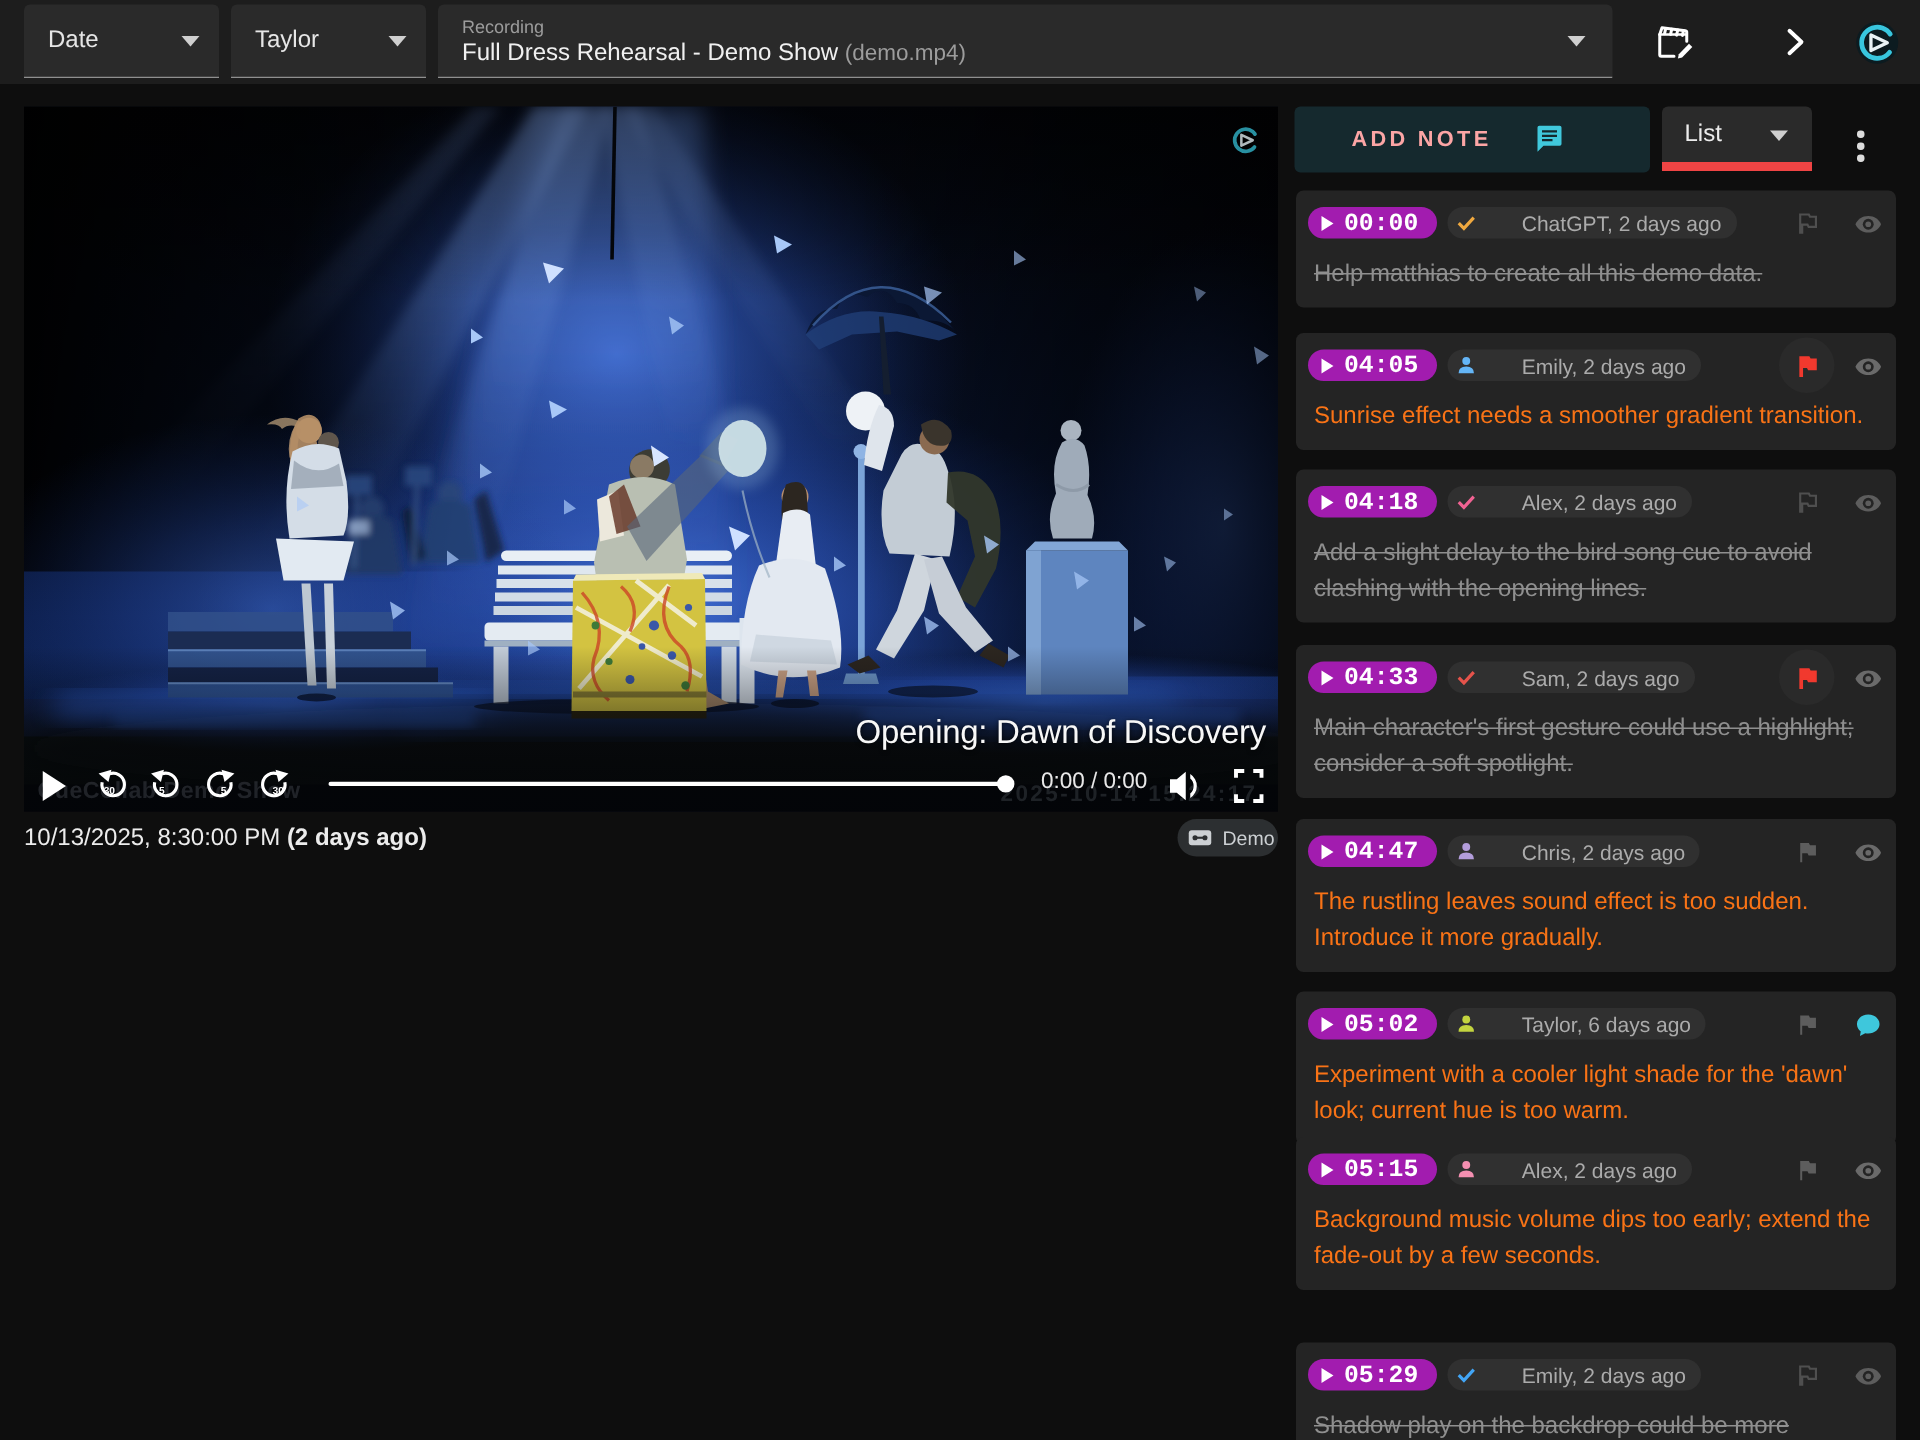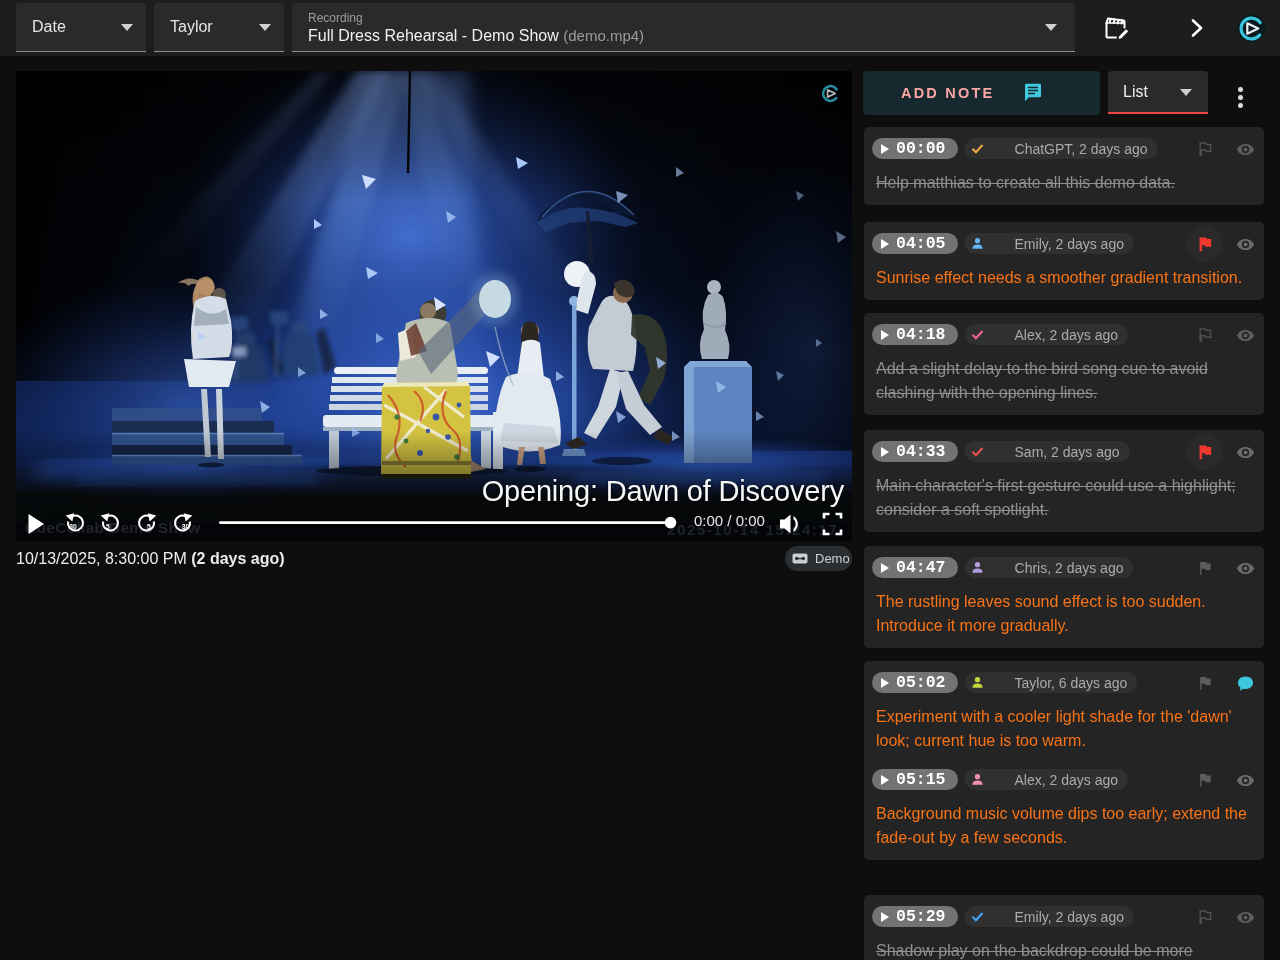--- a/index.html
+++ b/index.html
@@ -21,48 +21,48 @@
   .rec .val .dim { color:#9c9c9c; font-size:15px; }
 
   
   .video { position:absolute; left:16px; top:71px; width:836px; height:470px; background:#05070d; overflow:hidden; }
   .vgrad { position:absolute; left:0; bottom:0; width:836px; height:110px;
     background:linear-gradient(to bottom, rgba(2,4,8,0) 0%, rgba(2,4,8,0.55) 55%, rgba(2,4,8,0.8) 100%); }
   .timecode { position:absolute; left:10px; top:407px; font-family:"Liberation Mono", monospace;
     font-weight:bold; font-size:31px; color:#fdfdfd; letter-spacing:0px; text-shadow:0 1px 3px rgba(0,0,0,0.6); }
   .timecode .dim2 { color:#4e5156; }
   .caption { position:absolute; left:0; right:8px; top:404px; text-align:right; }
-  .caption span { color:#f7f7f7; font-size:29px; letter-spacing:-0.2px; text-shadow:0 1px 3px rgba(0,0,0,0.7); }
+  .caption span { color:#f7f7f7; font-size:22px; letter-spacing:-0.2px; text-shadow:0 1px 3px rgba(0,0,0,0.7); }
   .wm1 { position:absolute; left:9px; top:448px; font-size:15.5px; font-weight:bold;
     color:rgba(175,185,200,0.17); letter-spacing:0.3px; white-space:nowrap; }
   .wm2 { position:absolute; left:651px; top:450px; font-size:15px; font-weight:bold;
     color:rgba(175,185,200,0.16); letter-spacing:1.6px; white-space:nowrap; }
   .ctime { position:absolute; left:678px; top:441px; color:#e8e8e8; font-size:15px; }
 
   
   .daterow { position:absolute; left:16px; top:550px; font-size:16px; color:#ececec; }
   .demochip { position:absolute; left:785px; top:546px; width:67px; height:25px;
     background:#2c2f31; border-radius:13px; color:#ccd0d3; font-size:13px; }
   .demochip span { position:absolute; left:30px; top:5px; }
 
   
   .addnote { position:absolute; left:863px; top:71px; width:237px; height:44px;
     background:#15292e; border-radius:4px; color:#fca5a5; font-size:14.5px; font-weight:bold;
     letter-spacing:2.2px; line-height:44px; padding-left:38px; }
   .listsel { position:absolute; left:1108px; top:71px; width:100px; height:43px;
-    background:#2a2a2a; border-radius:4px 4px 0 0; border-bottom:2px solid #ef4444; }
+    background:#2a2a2a; border-radius:4px 4px 0 0; border-bottom:6px solid #ef4444; }
   .listsel .txt { position:absolute; left:15px; top:50%; transform:translateY(-50%);
     color:#ececec; font-size:16px; }
   .dots { position:absolute; left:1238px; top:87px; width:5px; }
   .dots i { display:block; width:4.6px; height:4.6px; border-radius:50%; background:#dcdcdc; margin-bottom:3.6px; }
 
   .card { position:absolute; left:864px; width:400px; background:#242424; border-radius:5px;
     padding:11px 8px 0 8px; }
   .chead { display:flex; align-items:center; height:21px; position:relative; }
-  .tschip { height:21px; background:#737373; border-radius:11px; display:flex; align-items:center;
+  .tschip { height:21px; background:#a21caf; border-radius:11px; display:flex; align-items:center;
     padding:0 12px 0 9px; }
   .tschip .tri { width:0; height:0; border-top:5px solid transparent; border-bottom:5px solid transparent;
     border-left:8px solid #fff; margin-right:7px; }
   .tschip .t { font-family:"Liberation Mono", monospace; font-size:16.5px; font-weight:bold; color:#fff; }
   .uchip { height:21px; background:#303030; border-radius:11px; display:flex; align-items:center;
     padding:0 10px 0 5px; margin-left:7px;gap:26px; }
   .uchip svg { margin-right:4px; }
   .uchip .n { font-size:14px; color:#ababab; white-space:nowrap; }
   .hicons { position:absolute; right:-9px; top:-2px; display:flex; align-items:center; }
   .hicons .ib { width:40px; height:26px; display:flex; align-items:center; justify-content:center; position:relative; }

